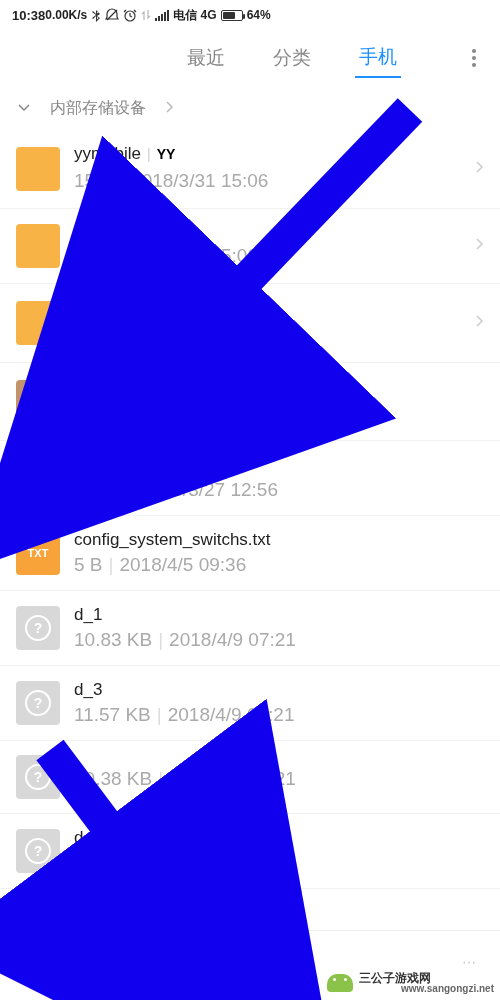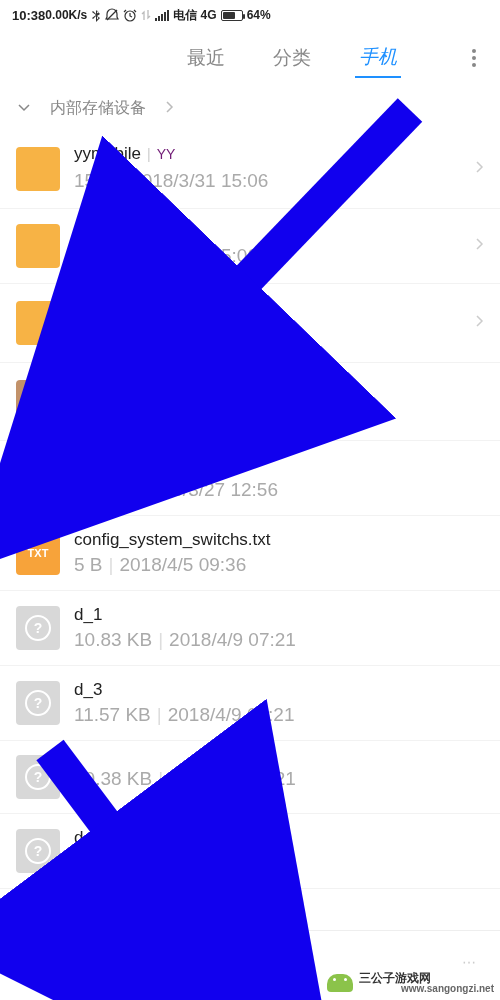--- a/index.html
+++ b/index.html
@@ -33,21 +33,21 @@
   .tabs {
     display:flex;
     align-items:center;
     height:56px;
     padding: 0 16px;
     gap: 40px;
     margin-left: 27px;
   }
   .tabs .spacer-left { width: 100px; }
   .tab { font-size: 19px; color:#888; padding: 6px 4px; }
-  .tab.active { color:#1e90ff; border-bottom: 2px solid #1e90ff; font-style: italic; }
+  .tab.active { color:#1e90ff; border-bottom: 2px solid #1e90ff; }
   .more-dots { margin-left:auto; display:flex; flex-direction:column; gap:3px; padding:8px; }
   .more-dots span { width:4px; height:4px; background:#888; border-radius:50%; display:block; }
   
   .crumb {
     display:flex; align-items:center; gap:18px;
     padding: 12px 16px 10px;
     color:#888; font-size:16px;
     border-bottom: 1px solid transparent;
   }
   .crumb .chev-down svg { width:16px; height:16px; }
@@ -71,21 +71,21 @@
   .thumb.txt { background:#f7a33a; }
   .thumb.unknown { background:#d8d8d8; position:relative; }
   .thumb.unknown::after {
     content:""; position:absolute; width:22px; height:22px; border:2px solid #fff; border-radius:50%;
   }
   .thumb.unknown span { position:relative; z-index:1; font-size:14px; }
   .info { flex:1; min-width:0; }
   .title-line { display:flex; align-items:baseline; gap:6px; }
   .title { font-size:17px; color:#222; white-space:nowrap; overflow:hidden; text-overflow:ellipsis; }
   .pipe { color:#ccc; font-size:14px; }
-  .appname { color:#701a75; font-size:14px; }
+  .appname { color:#000000; font-size:14px;font-weight:bold; }
   .meta { font-size:19px; color:#aaa; margin-top:4px; display:flex; gap:6px; align-items:center;}
   .meta .sep { color:#ddd; }
   .arrow { color:#ccc; }
   
   .bottom {
     position:absolute; left:0; right:0; bottom:0;
     height:70px;
     background:#fff;
     border-top:1px solid #eee;
     display:flex; align-items:center; justify-content:center; gap:40px;

